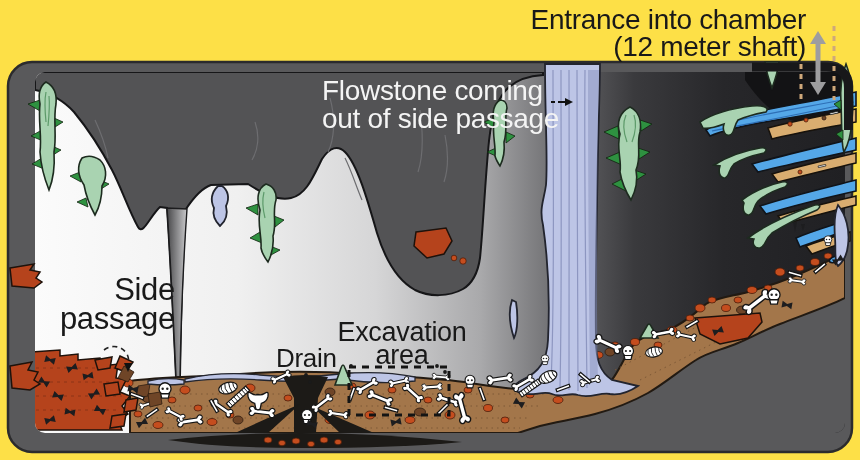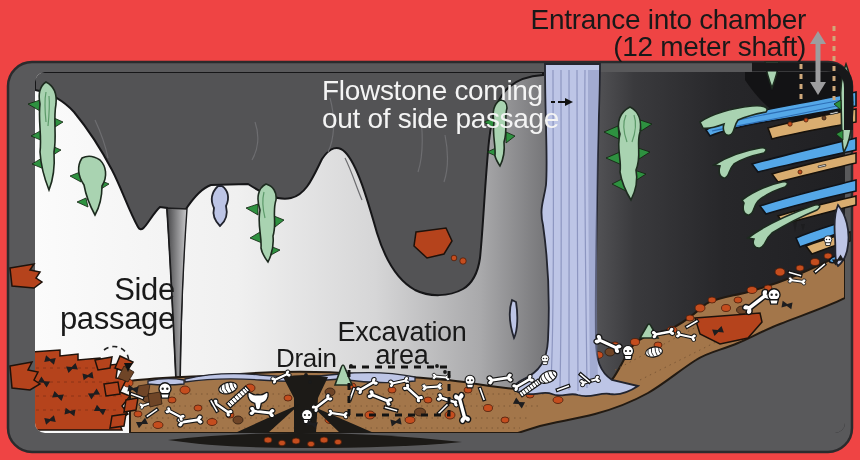--- a/index.html
+++ b/index.html
@@ -1,16 +1,16 @@
 <!DOCTYPE html>
 <html style="--frame: #59595b; --frame-outline: #2b2b2d; --ceiling-rock: #535355; --chamber-light: #fbfbfb; --chamber-dark: #202023; --flowstone-green: #a9d3b1; --flowstone-green-dark: #2e9140; --flowstone-periwinkle: #bdc5e6; --periwinkle-stripe: #8d96c0; --layer-blue: #54a7e8; --layer-blue-stripe: #2e6fb6; --layer-tan: #d9ad70; --sediment-brown: #a3764a; --sediment-outline: #221a12; --rock-orange: #c54d1e; --rock-red: #b5431c; --rock-brown: #6f4527; --bone-white: #ffffff; --bone-outline: #141414; --drain-black: #1c1a17; --text-dark: #191919; --text-light: #f4f4f4; --arrow-gray: #9d9d9f; --dash-tan: #cfa87a;"><head>
 <meta charset="utf-8">
 <style>
   html,body{margin:0;padding:0;background:#ffffff;}
-  .stage{position:relative;width:860px;height:460px;background:#ef4444;overflow:hidden;}
+  .stage{position:relative;width:860px;height:460px;background:#fde047;overflow:hidden;}
   svg{display:block;}
   svg text{font-family:"Liberation Sans","DejaVu Sans",sans-serif;letter-spacing:-0.3px;}
   .t-dark{fill:var(--text-dark);}
   .t-light{fill:var(--text-light);}
   .t-entrance{font-size:28px;}
   .t-flow{font-size:28px;}
   .t-side{font-size:31px;}
   .t-drain{font-size:26px;}
   .t-exc{font-size:27px;}
   .frame{fill:var(--frame);stroke:var(--frame-outline);stroke-width:2.5;}

